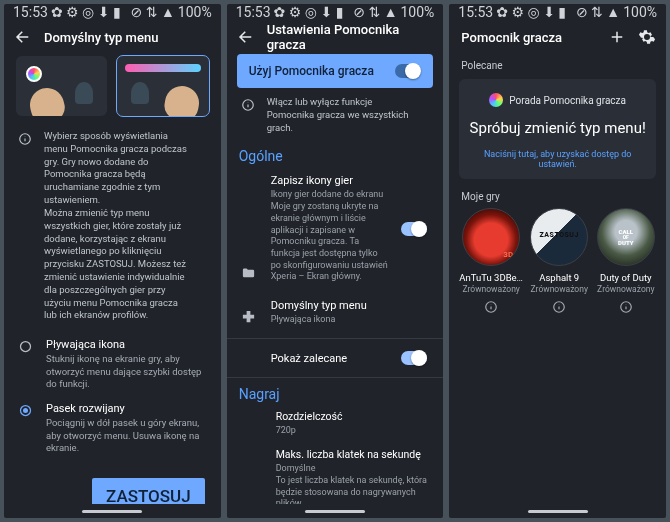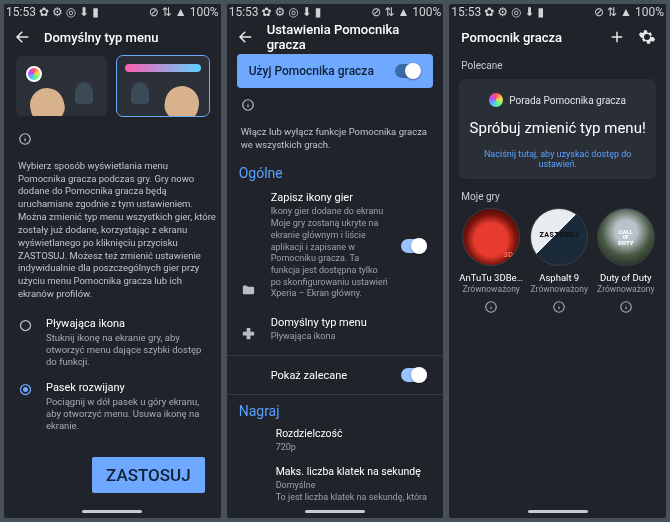--- a/index.html
+++ b/index.html
@@ -24,22 +24,22 @@
     color: #e6e8eb;
     font-size: 10px;
     position: relative;
   }
   
   .status {
     height: 16px;
     display: flex;
     align-items: center;
     justify-content: space-between;
-    padding: 0 2px;
-    font-size: 12px;
+    padding: 0 9px;
+    font-size: 14px;
     color: #d0d3d8;
   }
   .status .left, .status .right { display: flex; align-items: center; gap: 3px; }
   
   .appbar {
     height: 34px;
     display: flex;
     align-items: center;
     padding: 0 10px;
     gap: 12px;
@@ -49,21 +49,21 @@
   .appbar svg { width: 18px; height: 18px; }
   
   .content { flex: 1; overflow: hidden; padding: 0 0 8px 0; }
   
   .thumbs { display: flex; gap: 10px; padding: 2px 12px 8px 12px; }
   .thumb {
     flex: 1; height: 60px; background: #2b3038; border-radius: 6px;
     position: relative; overflow: hidden;
   }
   .thumb.sel { outline: 1px solid #6ea8ff; }
-  .desc-block { display: flex; gap: 10px; padding: 6px 4px 10px 14px; color: #bfc4cc; font-size: 9.5px; line-height: 1.35; flex-direction: column; }
+  .desc-block { display: flex; gap: 10px; padding: 6px 29px 10px 14px; color: #bfc4cc; font-size: 9.5px; line-height: 1.35; }
   .desc-block .i { flex: 0 0 16px; padding-top:2px;}
   .desc-block .i svg { width:14px; height:14px; }
   .radio-row { display: flex; gap: 12px; padding: 6px 14px; align-items:flex-start;}
   .radio-row .r { flex: 0 0 16px; padding-top:1px;}
   .radio-row .r svg { width:15px; height:15px; }
   .radio-row .txt .t { font-size: 11px; color: #fff; }
   .radio-row .txt .d { font-size: 9.5px; color: #a5aab3; line-height:1.3; margin-top:2px;}
   .apply-wrap { display:flex; justify-content:flex-end; padding: 18px 16px 0 0;}
   .apply-btn {
     background: #6ea8ff; color: #102138; font-weight:500;

